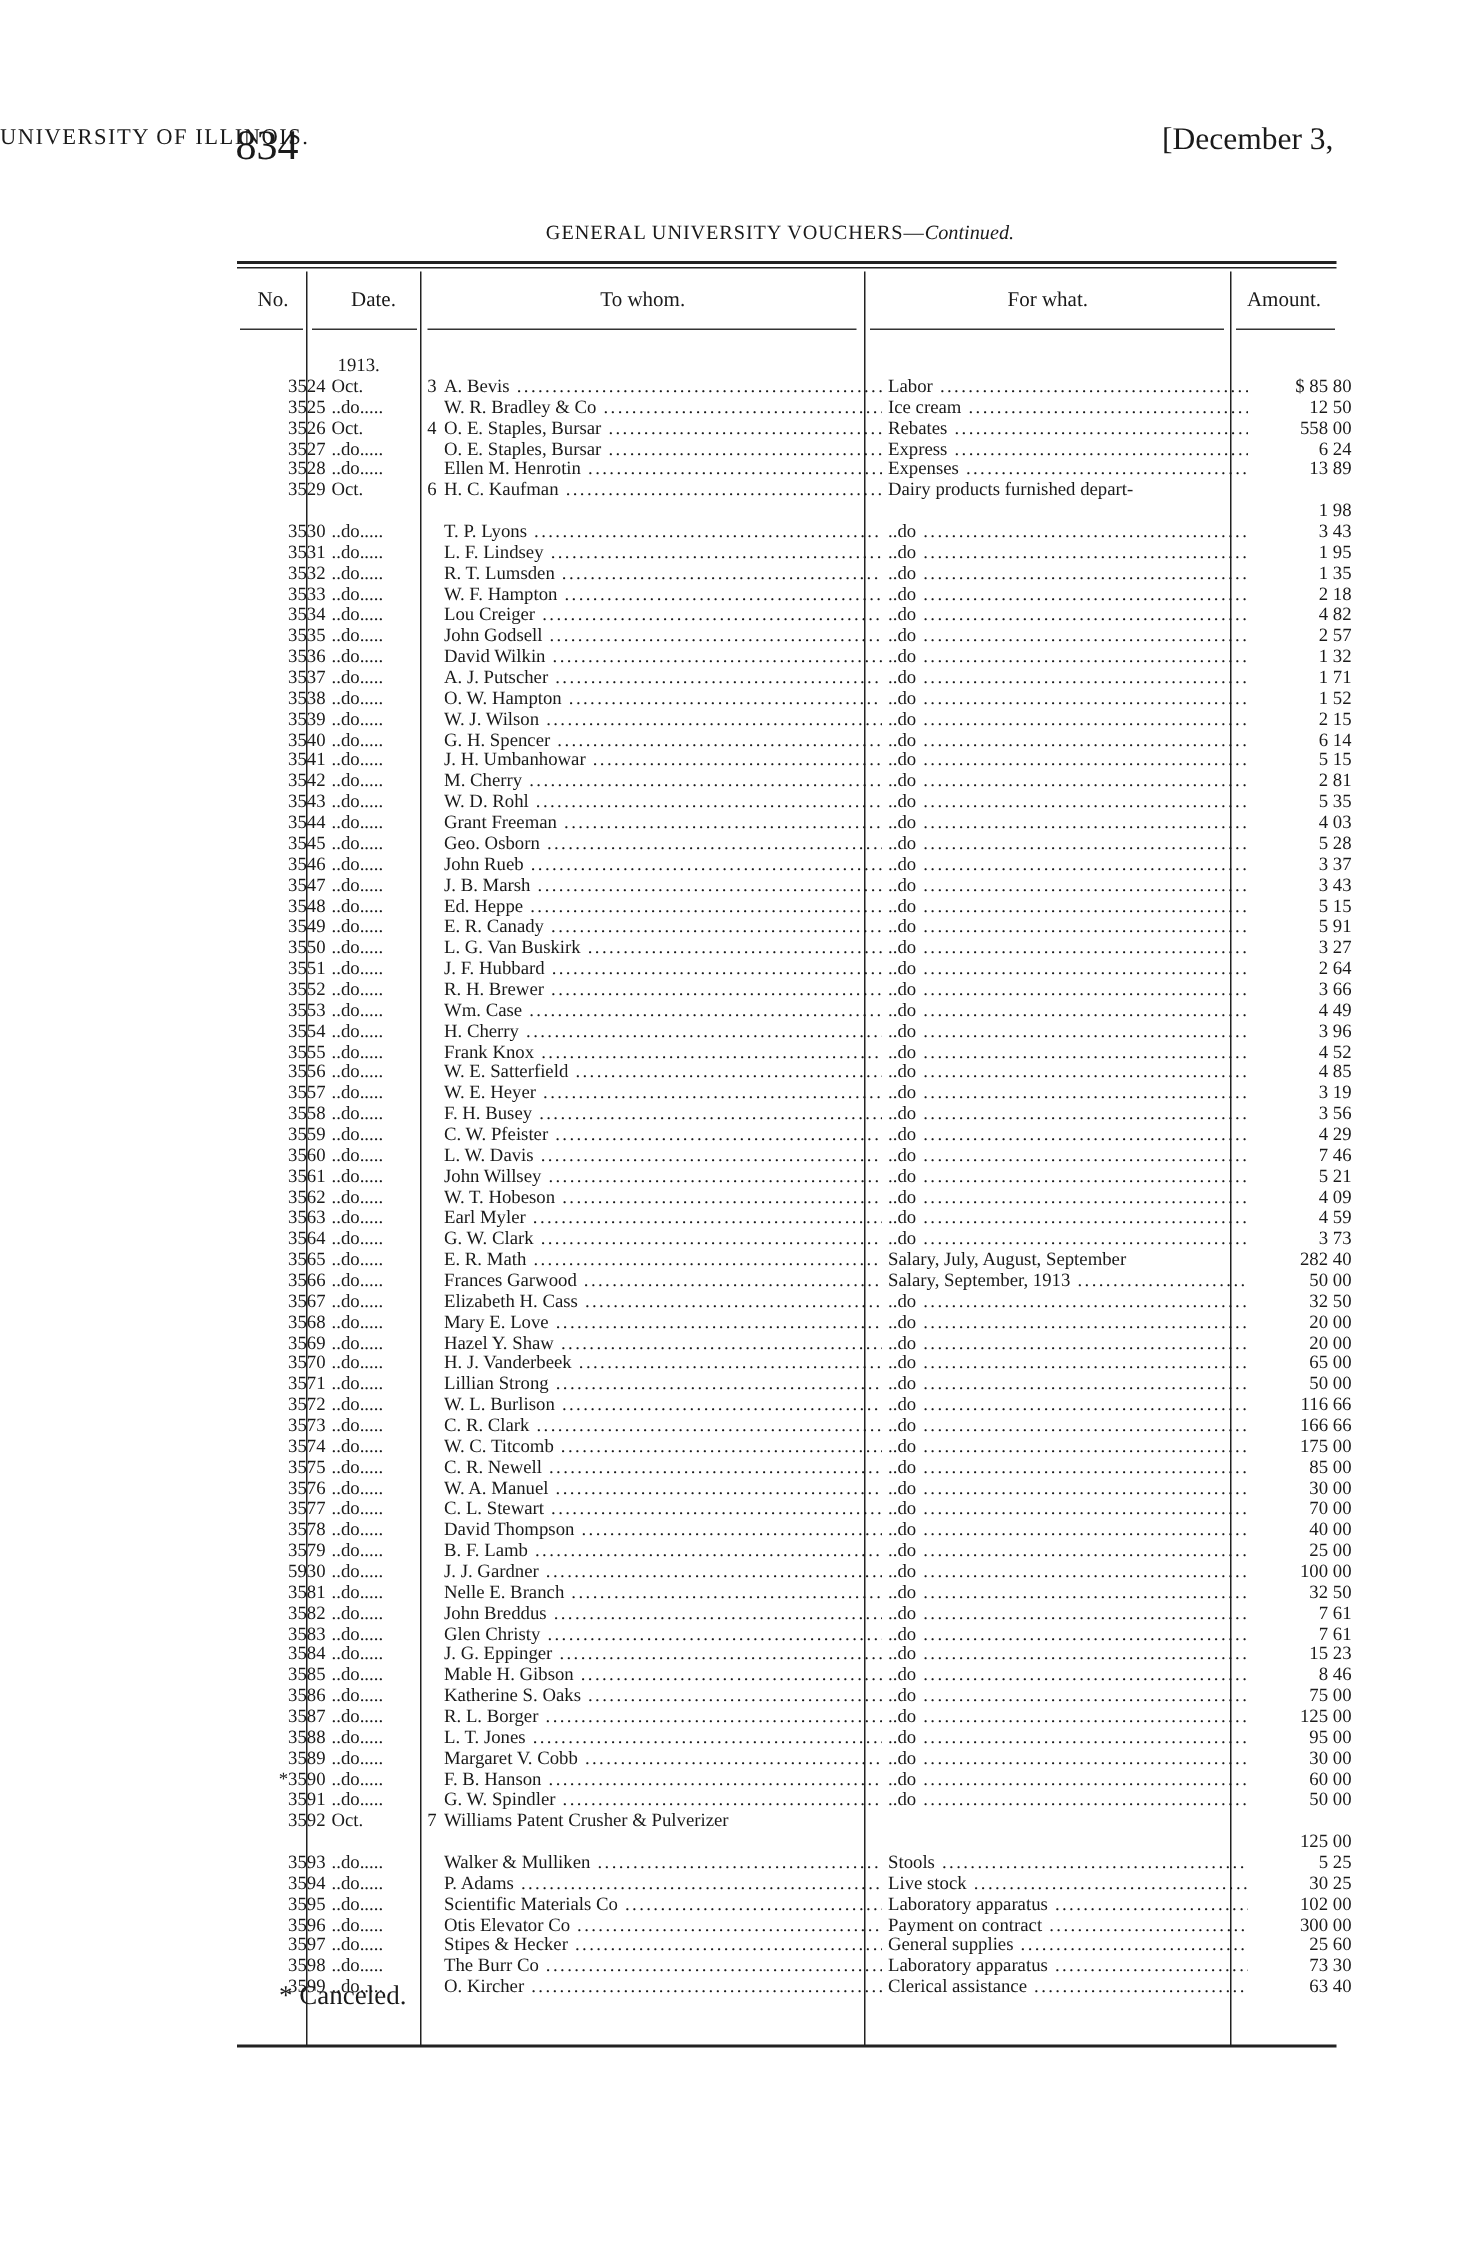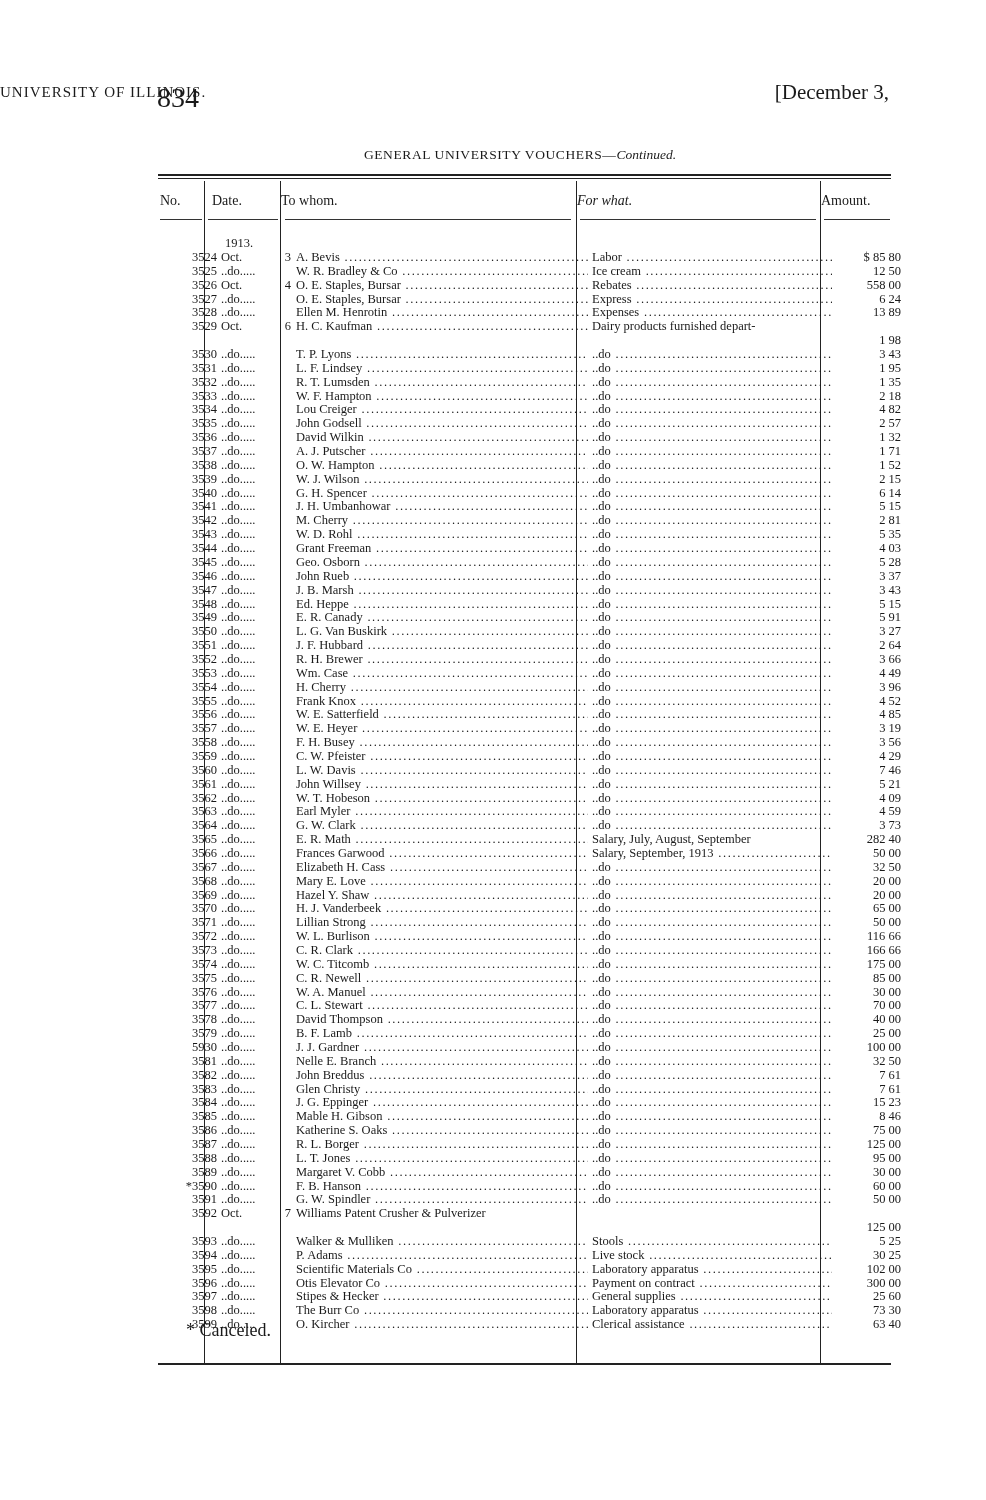--- a/index.html
+++ b/index.html
@@ -7,21 +7,21 @@
          font-family:"Liberation Serif","DejaVu Serif",serif; color:#1a1a1a; }
   .page-num { position:absolute; left:157px; top:82px; font-size:28px; }
   .running-head { position:absolute; left:0; width:828px; top:84px; text-align:left;
                   font-size:15px; letter-spacing:1px; }
   .date-head { position:absolute; right:97px; top:80px; font-size:21px; }
   .section-title { position:absolute; left:0; width:1040px; top:147px; text-align:center;
                    font-size:13.5px; letter-spacing:0.6px; }
   .section-title i { letter-spacing:0; }
   .rule { position:absolute; left:158px; width:733px; background:#222; }
   .vline { position:absolute; width:1px; background:#222; }
-  .hdr { position:absolute; top:193px; font-size:14px; text-align:left; }
+  .hdr { position:absolute; top:193px; font-size:14px; text-align:center; }
   .hdr-rule { position:absolute; top:219px; height:1px; background:#333; }
   .year { position:absolute; left:225px; top:236px; font-size:12.5px; }
   .rows { position:absolute; left:13px; top:251px; width:986px; }
   .row { position:relative; height:13.87px; font-size:12.5px; line-height:13.87px; white-space:nowrap; }
   .row.tall { height:27.74px; }
   .c { position:absolute; top:0; overflow:hidden; }
   .c-no { left:160px; width:44px; text-align:right; }
   .c-date { left:208px; width:70px; }
   .c-date .day { position:absolute; right:0; top:0; }
   .c-who { left:283px; width:292px; }
@@ -42,21 +42,21 @@
   <div class="section-title">
     <span>GENERAL UNIVERSITY VOUCHERS—</span><i>Continued.</i>
   </div>
 
   <div class="rule" style="top:174px;height:2px;"></div>
   <div class="rule" style="top:178px;height:1px;"></div>
 
   <div class="hdr" style="left:160px;width:44px;">No.</div>
   <div class="hdr" style="left:192px;width:74px;margin-left:20px;">Date.</div>
   <div class="hdr" style="left:281px;width:295px;">To whom.</div>
-  <div class="hdr" style="left:577px;width:243px;font-style:italic;">For what.</div>
+  <div class="hdr" style="left:577px;width:243px;">For what.</div>
   <div class="hdr" style="left:821px;width:70px;">Amount.</div>
 
   <div class="hdr-rule" style="left:160px;width:42px;"></div>
   <div class="hdr-rule" style="left:208px;width:70px;"></div>
   <div class="hdr-rule" style="left:285px;width:286px;"></div>
   <div class="hdr-rule" style="left:580px;width:236px;"></div>
   <div class="hdr-rule" style="left:824px;width:66px;"></div>
 
   <div class="vline" style="left:204px;top:181px;height:1183px;"></div>
   <div class="vline" style="left:280px;top:181px;height:1183px;"></div>

